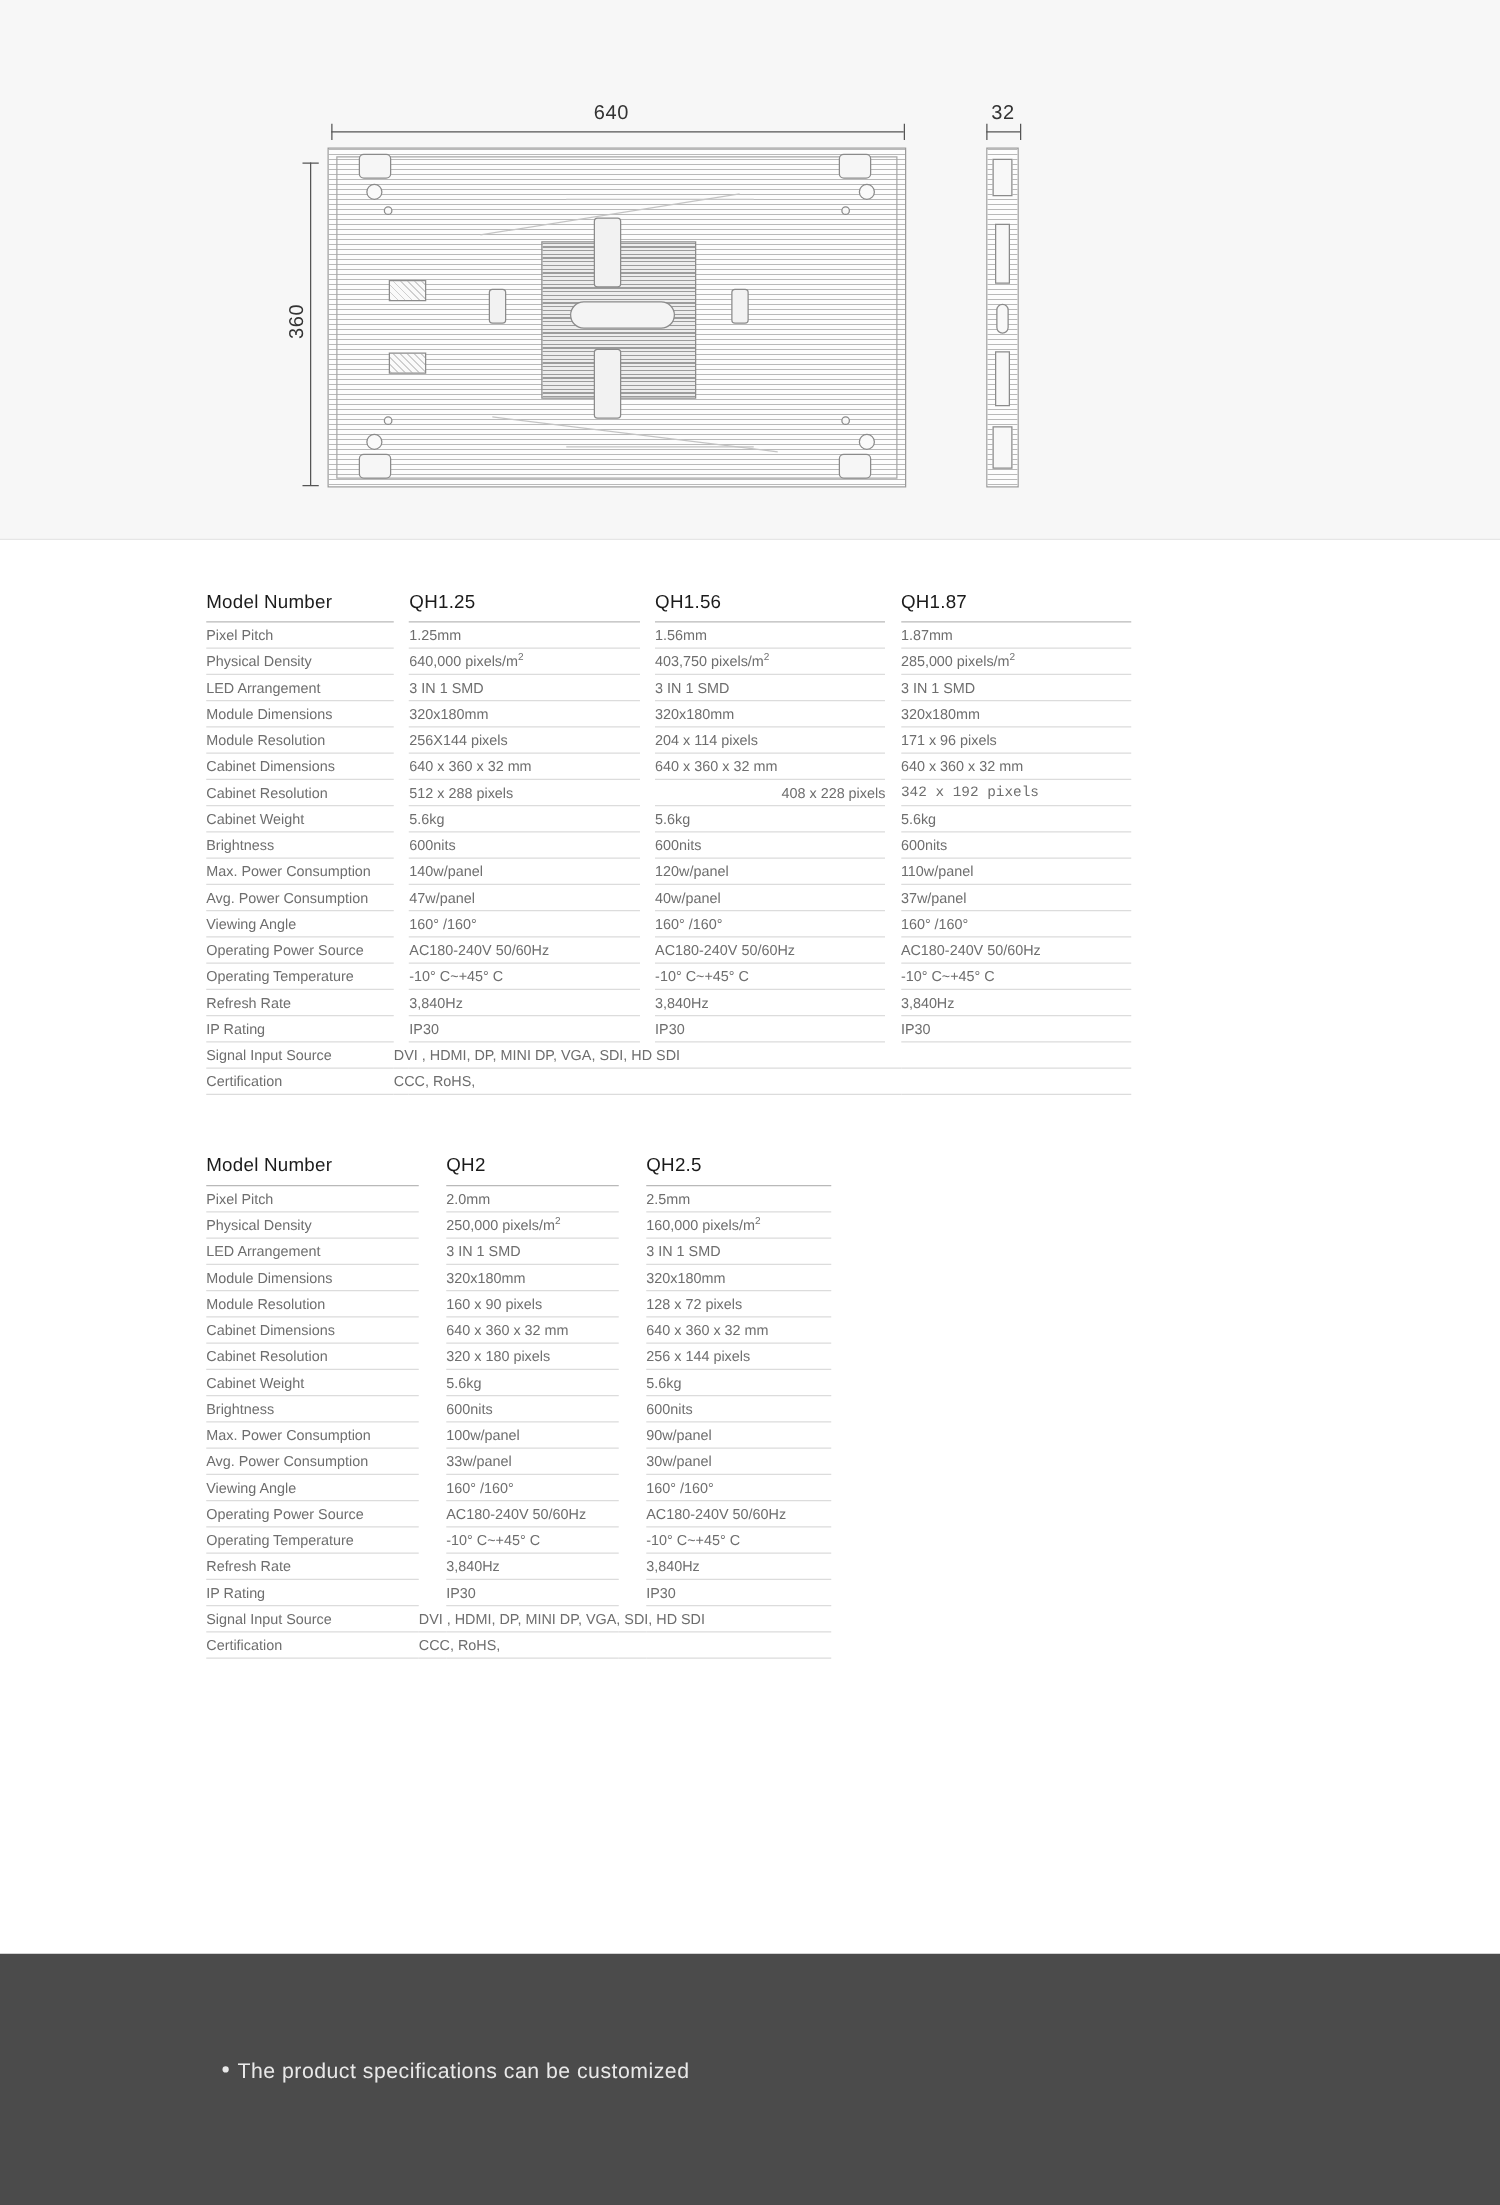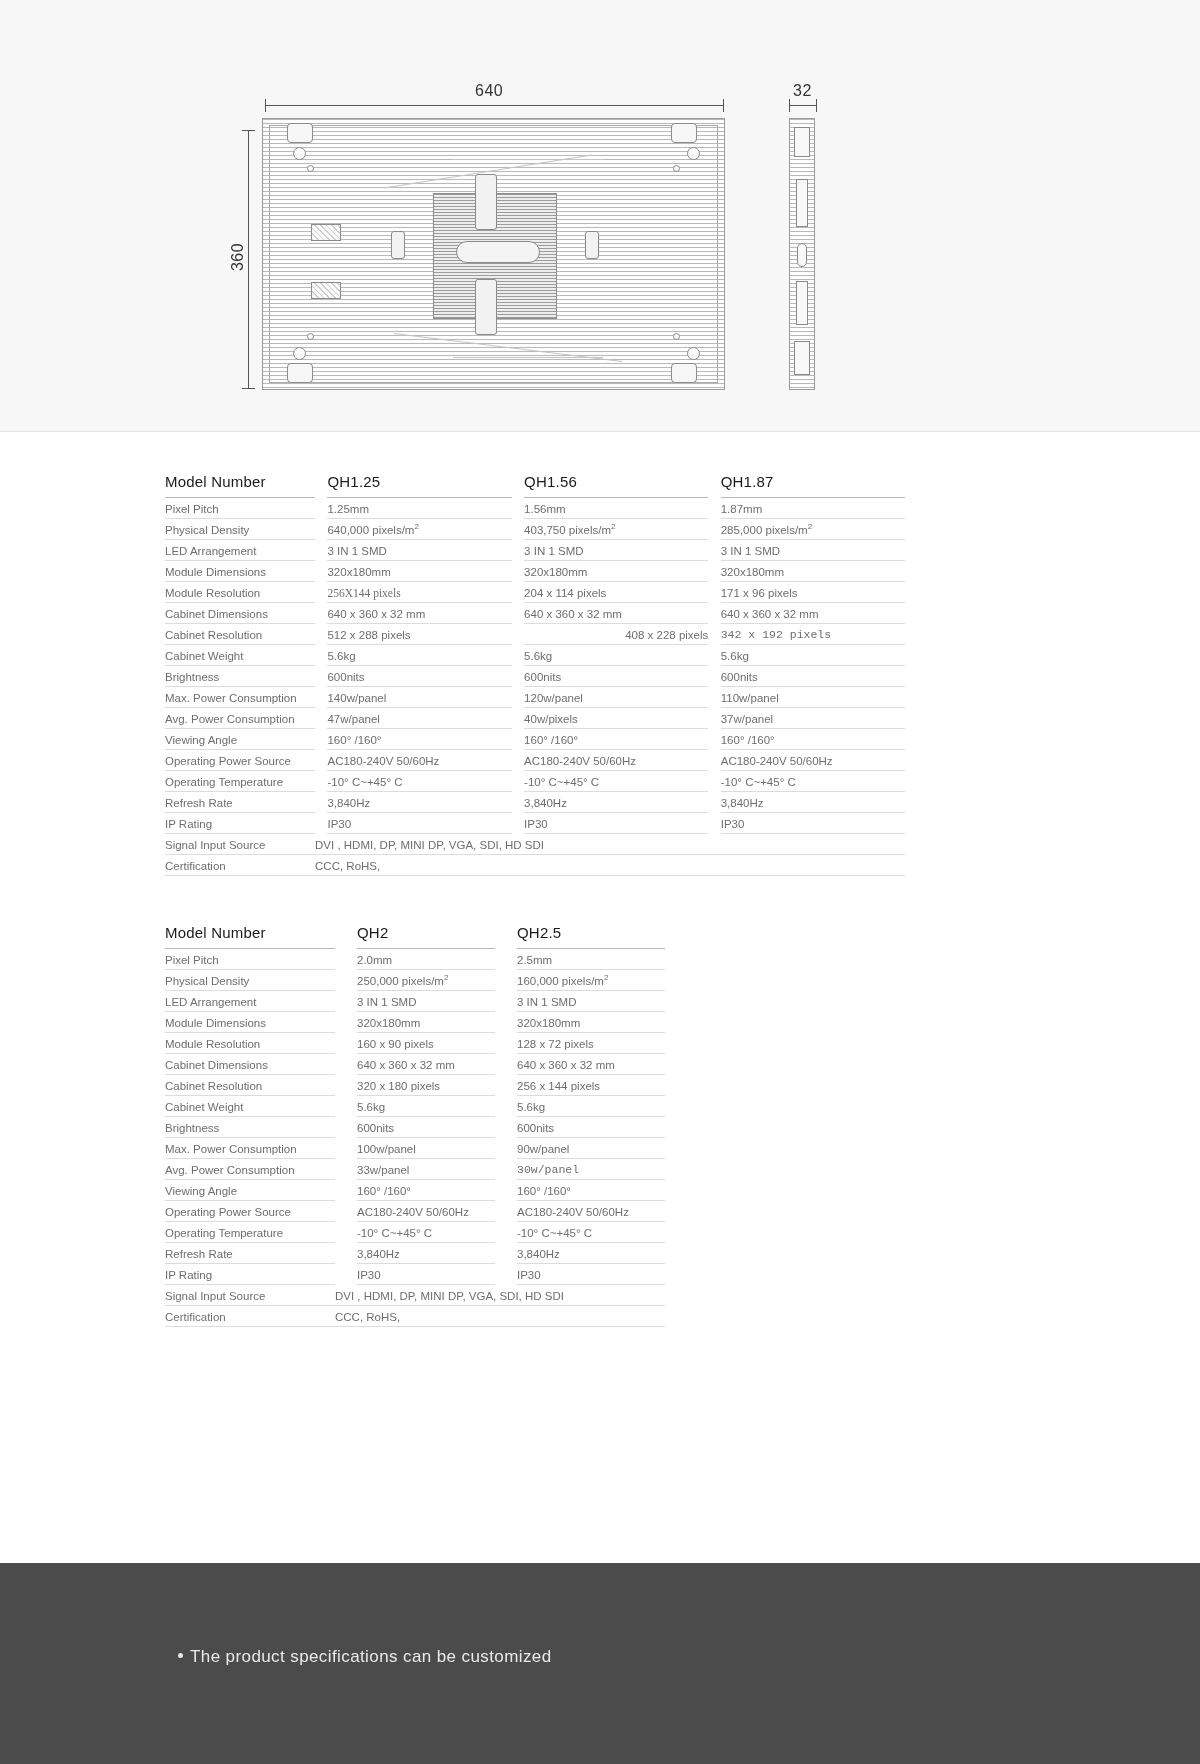--- a/index.html
+++ b/index.html
@@ -332,21 +332,21 @@
           <td style="height: 21px;"></td>
           <td class="cell-line" style="height: 21px;">320x180mm</td>
           <td style="height: 21px;"></td>
           <td class="cell-line" style="height: 21px;">320x180mm</td>
           <td style="height: 21px;"></td>
           <td class="cell-line" style="height: 21px;">320x180mm</td>
         </tr>
         <tr>
           <td class="lbl cell-line" style="height: 21px;">Module Resolution</td>
           <td style="height: 21px;"></td>
-          <td class="cell-line" style="height: 21px; font-family: Liberation Serif, serif;">256X144 pixels</td>
+          <td class="cell-line" style="height: 21px;">256X144 pixels</td>
           <td style="height: 21px;"></td>
           <td class="cell-line" style="height: 21px;">204 x 114 pixels</td>
           <td style="height: 21px;"></td>
           <td class="cell-line" style="height: 21px;">171 x 96 pixels</td>
         </tr>
         <tr>
           <td class="lbl cell-line" style="height: 21px;">Cabinet Dimensions</td>
           <td style="height: 21px;"></td>
           <td class="cell-line" style="height: 21px;">640 x 360 x 32 mm</td>
           <td style="height: 21px;"></td>
@@ -388,21 +388,21 @@
           <td style="height: 21px;"></td>
           <td class="cell-line" style="height: 21px;">120w/panel</td>
           <td style="height: 21px;"></td>
           <td class="cell-line" style="height: 21px;">110w/panel</td>
         </tr>
         <tr>
           <td class="lbl cell-line" style="height: 21px;">Avg. Power Consumption</td>
           <td style="height: 21px;"></td>
           <td class="cell-line" style="height: 21px;">47w/panel</td>
           <td style="height: 21px;"></td>
-          <td class="cell-line" style="height: 21px;">40w/pixels</td>
+          <td class="cell-line" style="height: 21px;">40w/panel</td>
           <td style="height: 21px;"></td>
           <td class="cell-line" style="height: 21px;">37w/panel</td>
         </tr>
         <tr>
           <td class="lbl cell-line" style="height: 21px;">Viewing Angle</td>
           <td style="height: 21px;"></td>
           <td class="cell-line" style="height: 21px;">160° /160°</td>
           <td style="height: 21px;"></td>
           <td class="cell-line" style="height: 21px;">160° /160°</td>
           <td style="height: 21px;"></td>
@@ -541,21 +541,21 @@
           <td style="height: 21px;"></td>
           <td class="cell-line" style="height: 21px;">100w/panel</td>
           <td style="height: 21px;"></td>
           <td class="cell-line" style="height: 21px;">90w/panel</td>
         </tr>
         <tr>
           <td class="lbl cell-line" style="height: 21px;">Avg. Power Consumption</td>
           <td style="height: 21px;"></td>
           <td class="cell-line" style="height: 21px;">33w/panel</td>
           <td style="height: 21px;"></td>
-          <td class="cell-line" style="height: 21px; font-family: Liberation Mono, monospace;">30w/panel</td>
+          <td class="cell-line" style="height: 21px;">30w/panel</td>
         </tr>
         <tr>
           <td class="lbl cell-line" style="height: 21px;">Viewing Angle</td>
           <td style="height: 21px;"></td>
           <td class="cell-line" style="height: 21px;">160° /160°</td>
           <td style="height: 21px;"></td>
           <td class="cell-line" style="height: 21px;">160° /160°</td>
         </tr>
         <tr>
           <td class="lbl cell-line" style="height: 21px;">Operating Power Source</td>

